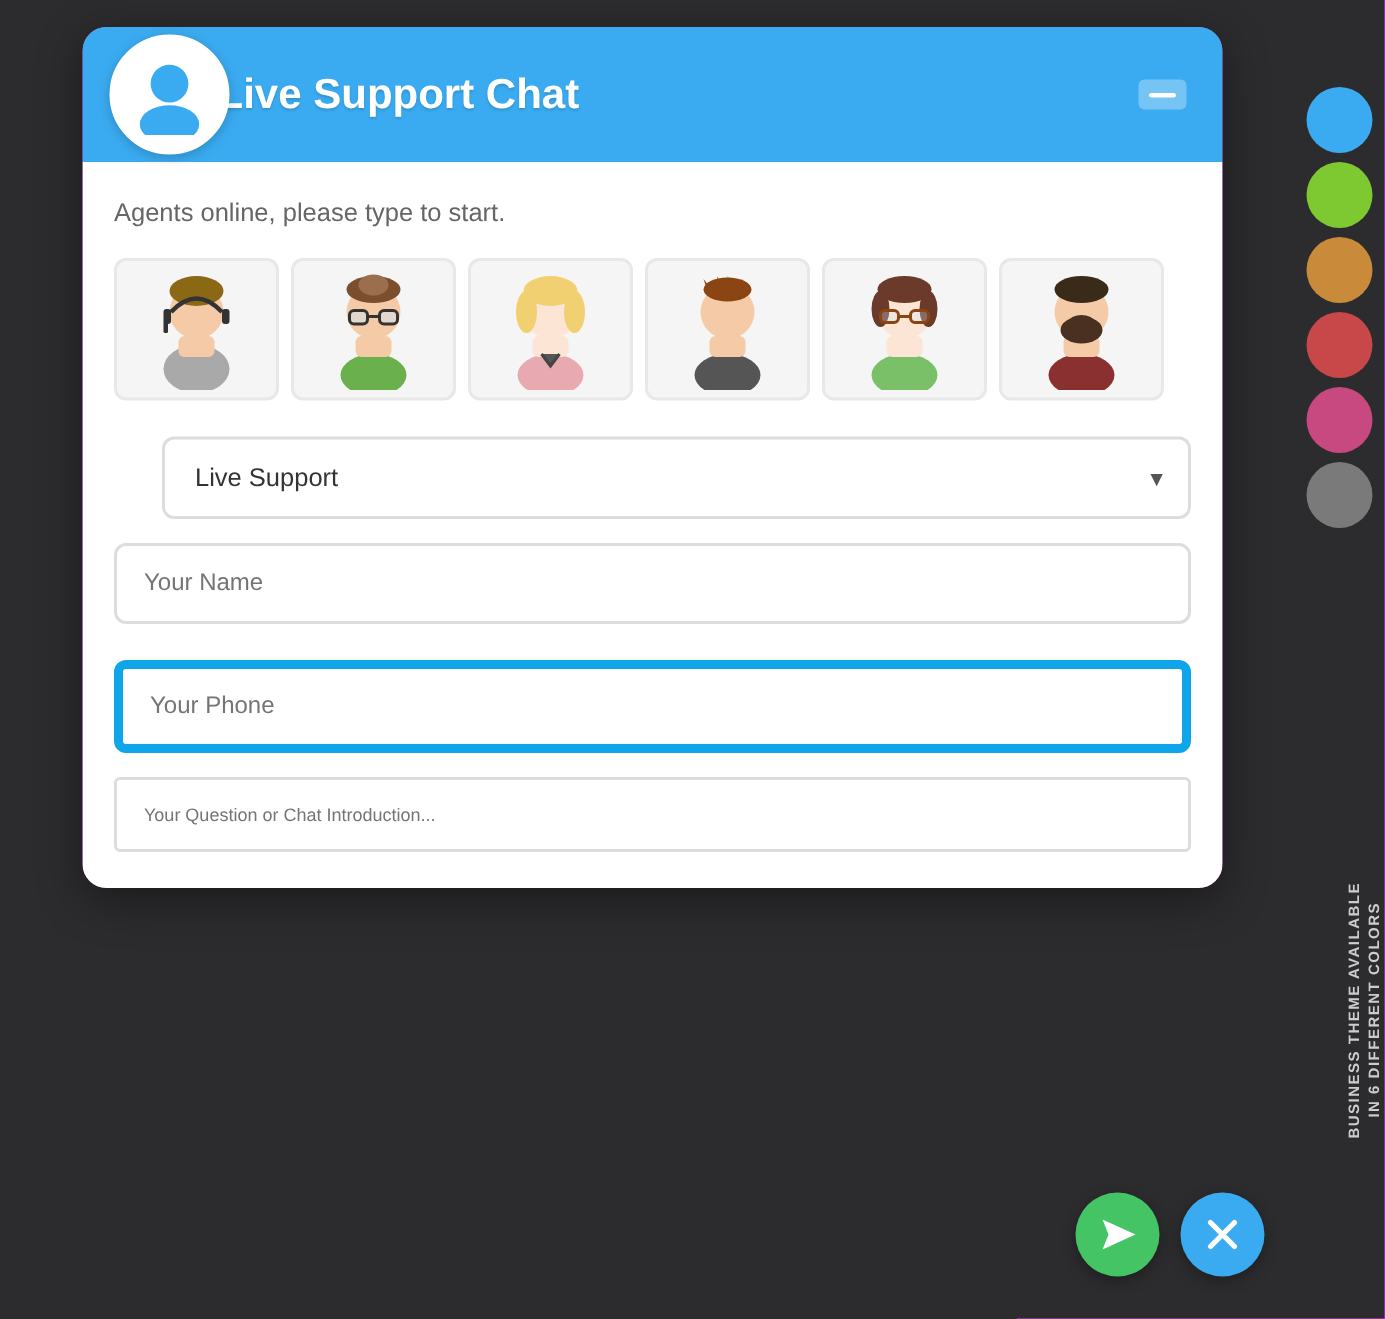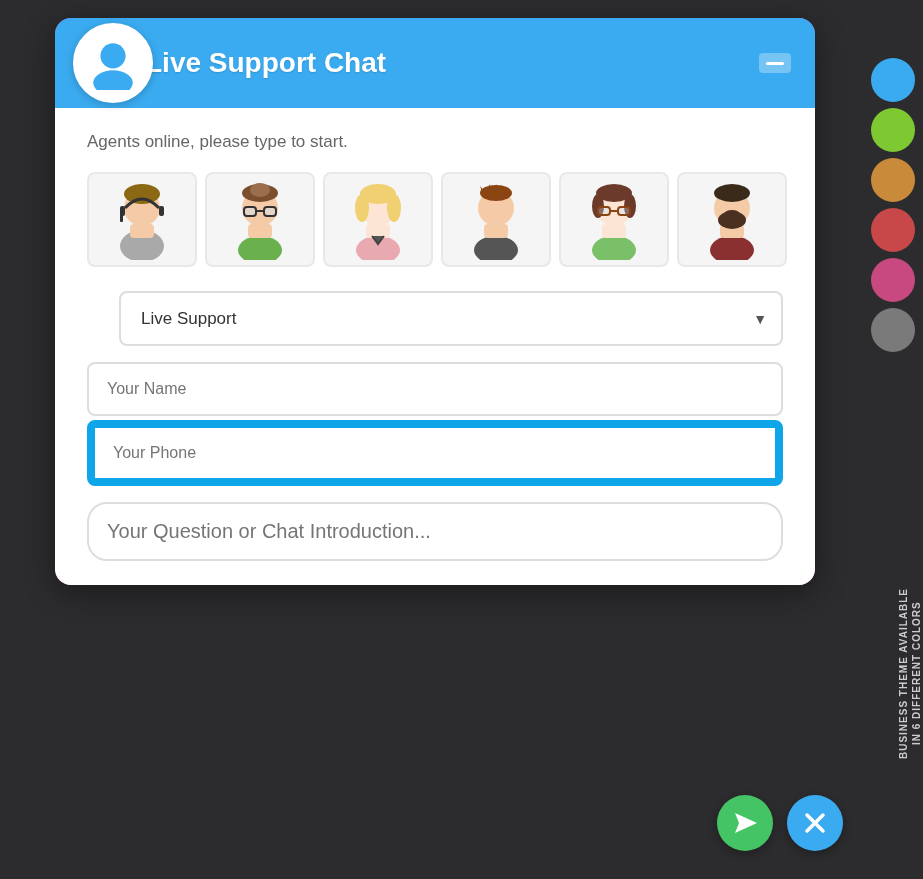--- a/index.html
+++ b/index.html
@@ -79,21 +79,21 @@
       content: '';
       display: block;
       width: 18px;
       height: 3px;
       background: #fff;
       border-radius: 2px;
     }
 
     
     .chat-body {
-      padding: 24px 32px;
+      padding: 24px 21px;
       background: #fff;
     }
 
     .status-text {
       color: #666;
       font-size: 17px;
       margin-bottom: 20px;
     }
 
     
@@ -148,53 +148,53 @@
       transform: translateY(-50%);
       pointer-events: none;
       color: #555;
       font-size: 14px;
     }
 
     
     .form-row {
       display: flex;
       gap: 32px;
-      margin-bottom: 4px;
+      margin-bottom: 24px;
     }
 
     .form-input {
       flex: 1;
       padding: 16px 18px;
       font-size: 16px;
       color: #999;
       border: 2px solid #ddd;
       border-radius: 8px;
       background: #fff;
       outline: none;
     }
 
     .form-input-full {
       width: 100%;
       padding: 16px 18px;
       font-size: 16px;
       color: #999;
-      border: 8px solid #0ea5e9;
+      border: 6px solid #0ea5e9;
       border-radius: 8px;
       background: #fff;
       outline: none;
       margin-bottom: 16px;
     }
 
     .form-input-question {
       width: 100%;
       padding: 16px 18px;
-      font-size: 20px;
+      font-size: 12px;
       color: #bbb;
       border: 2px solid #ddd;
-      border-radius: 20px;
+      border-radius: 4px;
       background: #fff;
       outline: none;
     }
 
     
     .color-swatches {
       position: absolute;
       right: 0;
       top: 50px;
       display: flex;

